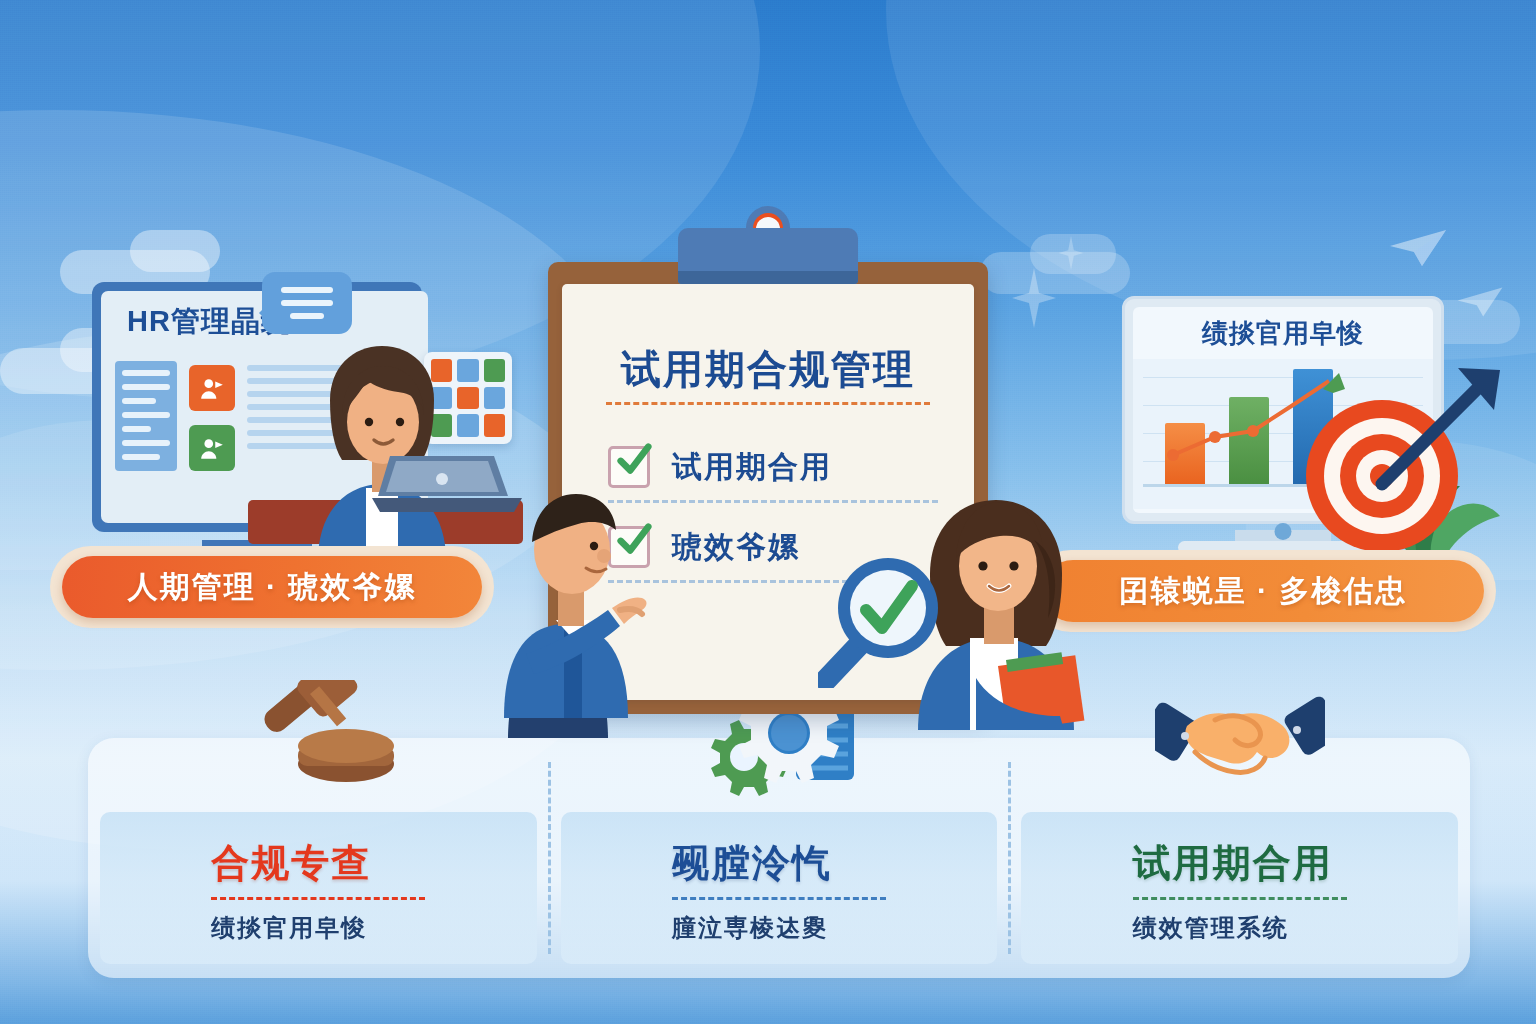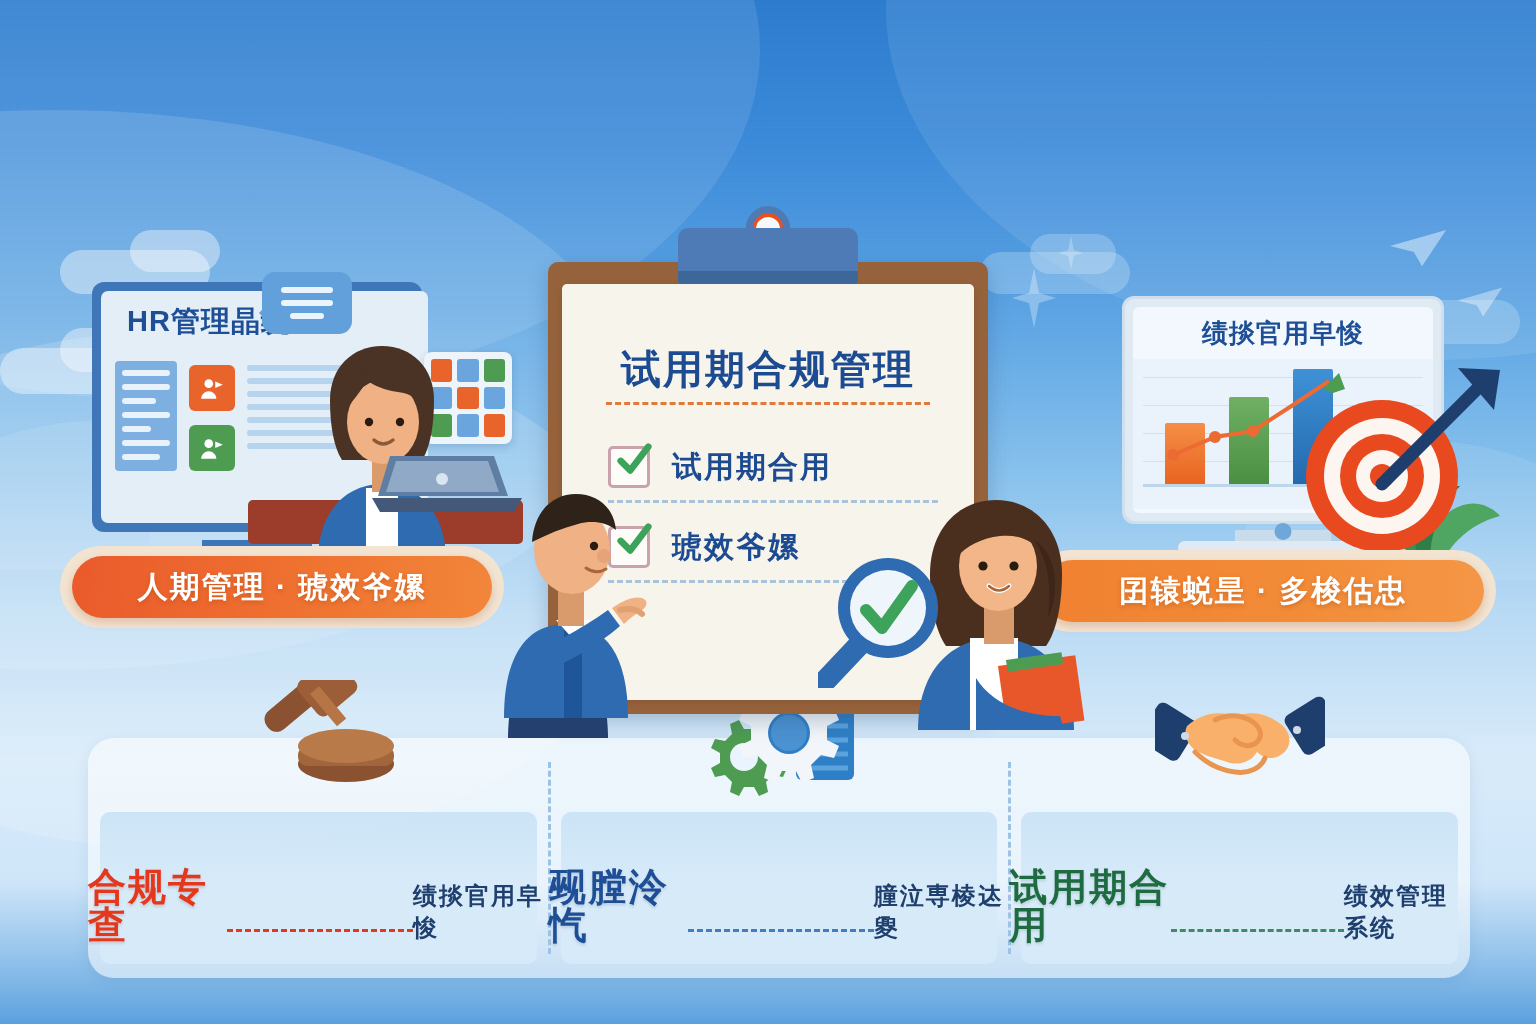--- a/index.html
+++ b/index.html
@@ -99,21 +99,21 @@
   #target{position:absolute;right:78px;top:400px;width:152px;height:152px;z-index:20;}
   .ring{position:absolute;border-radius:50%;}
 
   
   .pill-wrap{position:absolute;z-index:22;}
   .pill-shadow{position:absolute;inset:-10px -12px;background:#f3e4d2;border-radius:999px;}
   .pill{position:relative;height:62px;border-radius:999px;display:flex;align-items:center;justify-content:center;
     box-shadow:0 4px 10px rgba(140,60,10,.22);}
   .pill-txt{font-size:30px;font-weight:700;color:#fff;letter-spacing:2px;white-space:nowrap;
     text-shadow:0 2px 4px rgba(150,60,10,.35);}
-  #pill-left{left:72px;top:556px;width:420px;}
+  #pill-left{left:62px;top:556px;width:420px;}
   #pill-left .pill{background:linear-gradient(95deg,#ea5a2c 0%,#ef7230 55%,#f2863a 100%);}
   #pill-right{right:52px;top:560px;width:442px;}
   #pill-right .pill{background:linear-gradient(95deg,#f08131 0%,#f28c38 60%,#f59747 100%);}
 
   
   #clipboard{position:absolute;left:548px;top:262px;width:440px;height:452px;z-index:25;}
   .cb-back{position:absolute;inset:0;background:#96623b;border-radius:10px;box-shadow:0 8px 20px rgba(30,60,100,.25);}
   .cb-paper{position:absolute;left:14px;top:22px;right:14px;bottom:14px;background:#f7f4ec;border-radius:5px;box-shadow:0 2px 6px rgba(60,50,40,.15);}
   .cb-clip{position:absolute;left:50%;transform:translateX(-50%);top:-34px;width:180px;height:56px;background:#4e7bb5;border-radius:10px 10px 4px 4px;z-index:4;}
   .cb-clip::after{content:"";position:absolute;left:0;right:0;bottom:0;height:13px;background:#3d6699;border-radius:0 0 4px 4px;}
@@ -129,21 +129,21 @@
   .cb-label{font-size:30px;font-weight:700;color:#1c4b92;letter-spacing:2px;white-space:nowrap;}
   .cb-line{position:absolute;left:46px;right:36px;border-top:3px dashed #a9c3dd;}
 
   
   #bottom{position:absolute;left:88px;right:66px;top:738px;height:240px;background:rgba(255,255,255,.55);border-radius:26px;z-index:18;
     box-shadow:0 4px 14px rgba(40,90,150,.10);}
   #cards{position:absolute;left:0;right:0;top:0;bottom:0;display:flex;}
   .card{flex:1;position:relative;display:flex;flex-direction:column;align-items:center;justify-content:flex-end;padding-bottom:34px;}
   .card-body{position:absolute;left:12px;right:12px;top:74px;bottom:14px;background:linear-gradient(180deg,rgba(190,221,244,.70),rgba(224,240,251,.55));border-radius:10px;}
   .divider{position:absolute;top:24px;bottom:24px;width:0;border-left:3px dashed #9cc2e4;}
-  .card-inner{position:relative;z-index:3;display:flex;flex-direction:row;align-items:flex-end;}
+  .card-inner{position:relative;z-index:3;display:flex;flex-direction:column;align-items:flex-start;font-family:Liberation Mono, monospace;}
   .card-title{font-size:38px;font-weight:700;letter-spacing:2px;line-height:1;}
   .card-rule{margin:12px 0 12px;width:214px;border-top:3px dashed #888;}
   .card-sub{font-size:24px;font-weight:700;color:#1f3f6e;letter-spacing:2px;}
 
   .card-icon{position:absolute;top:-58px;left:50%;transform:translateX(-50%);z-index:6;}
 
   
   .person{position:absolute;}
   #woman-left{left:268px;top:330px;width:230px;height:230px;z-index:18;}
   #man-center{left:452px;top:468px;width:230px;height:270px;z-index:28;}

